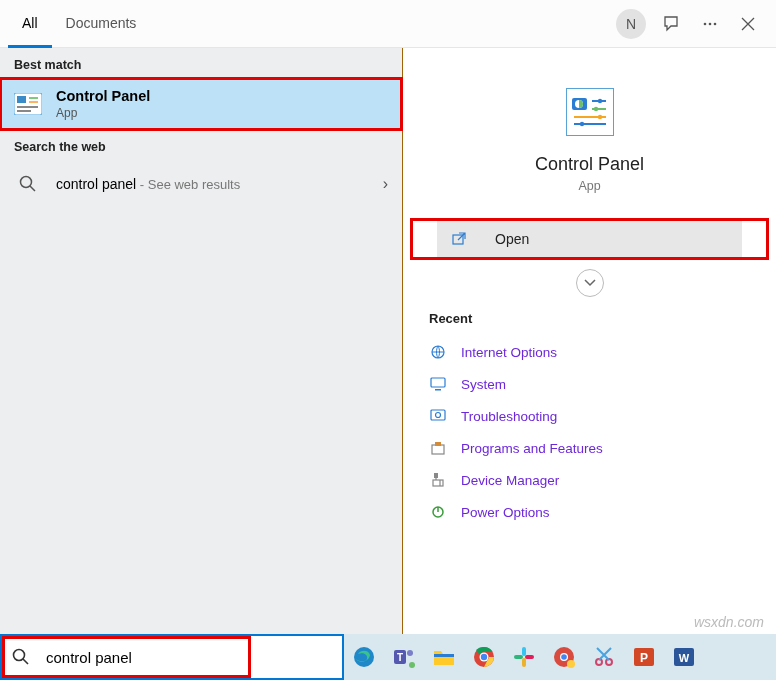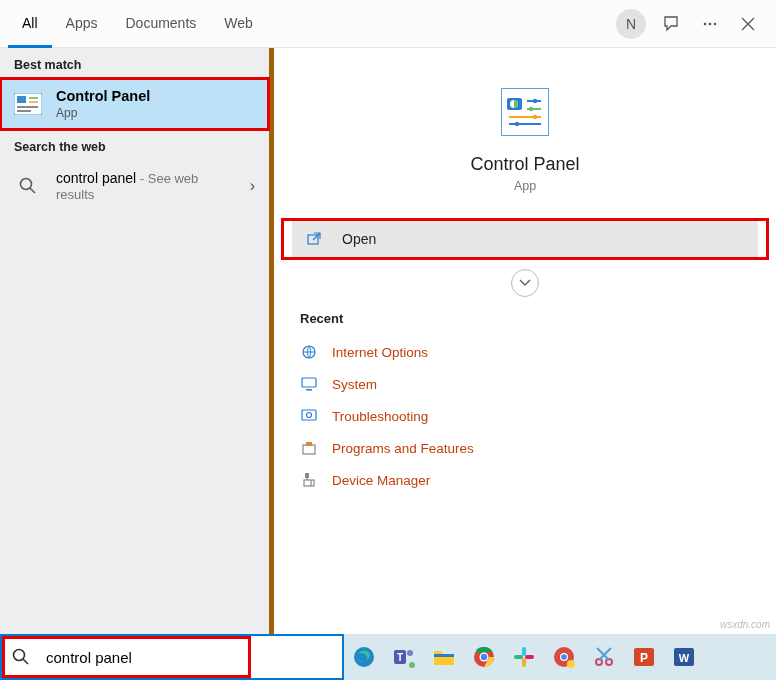--- a/index.html
+++ b/index.html
@@ -10,68 +10,66 @@
   .tab { padding: 0 14px; height: 48px; line-height: 46px; font-size: 14px; color: #555; cursor: pointer; }
   .tab.active { color: #000; border-bottom: 3px solid #0078d4; }
   .tabbar .spacer { flex: 1; }
   .tabbar .right-icons { display: flex; align-items: center; gap: 14px; padding-right: 8px; }
   .avatar { width: 30px; height: 30px; border-radius: 50%; background: #e2e2e2; display: flex; align-items: center; justify-content: center; font-size: 14px; color: #555; }
   .icon-btn { width: 24px; height: 24px; display: flex; align-items: center; justify-content: center; color: #444; cursor: pointer; }
   .chevron-down { font-size: 10px; margin-left: 4px; color: #555; }
 
   
   .main { display: flex; height: 586px; }
-  .left { width: 274px; background: #edeef0; border-right: 5px solid #a16207; position: relative; }
+  .left { width: 403px; background: #edeef0; border-right: 1px solid #a16207; position: relative; }
   .right { flex: 1; background: #fff; padding: 12px 0 0 0; }
 
   .section-title { font-size: 12.5px; font-weight: 600; color: #222; padding: 10px 14px 6px; }
   .result { display: flex; align-items: center; padding: 10px 14px; gap: 14px; }
   .result.selected { background: #bde1f7; }
   .result .res-icon { width: 28px; height: 28px; display: flex; align-items: center; justify-content: center; }
   .res-body { flex: 1; }
   .res-title { font-size: 14.5px; font-weight: 600; color: #000; }
   .res-sub { font-size: 12px; color: #555; margin-top: 2px; }
   .web-hint { color: #777; font-size: 13px; text-align: right; }
   .red-box { outline: 3px solid #e60000; outline-offset: -2px; }
   .chevron-right { color: #555; font-size: 16px; }
 
   
   .detail-icon { width: 48px; height: 48px; margin: 28px auto 18px; border:1px solid #57a2d6; background: linear-gradient(#fff,#fff); display:flex; align-items:center; justify-content:center; }
   .detail-title { text-align: center; font-size: 18px; color: #222; margin-bottom: 4px; }
   .detail-sub { text-align: center; font-size: 12.5px; color: #777; margin-bottom: 26px; }
 
-  .open-row { display: flex; align-items: center; height: 40px; background: #e7e7e7; margin: 0 10px; padding: 0 14px; gap: 20px; font-size: 14px; color: #222; cursor: pointer; }
+  .open-row { display: flex; align-items: center; height: 40px; background: #e7e7e7; margin: 0 26px; padding: 0 14px; gap: 28px; font-size: 14px; color: #222; cursor: pointer; }
   .open-row-wrap { margin: 0 0 10px; }
 
   .expander { width: 28px; height: 28px; border-radius: 50%; border: 1px solid #bbb; margin: 10px auto 14px; display: flex; align-items: center; justify-content: center; color: #666; font-size: 14px; cursor: pointer; background:#fff; }
 
   .recent-title { font-size: 13px; font-weight: 600; color: #222; padding: 0 26px 10px; }
-  .recent-item { display: flex; align-items: center; gap: 14px; padding: 7px 26px; font-size: 13.5px; color: #c2410c; cursor: pointer; }
+  .recent-item { display: flex; align-items: center; gap: 14px; padding: 7px 26px; font-size: 13.5px; color: #6d28d9; cursor: pointer; }
   .recent-icon { width: 18px; height: 18px; display:flex; align-items:center; justify-content:center; }
 
   
   .bottom { position: absolute; left: 0; right: 0; bottom: 0; height: 46px; display: flex; align-items: stretch; }
   .search-wrap { width: 344px; display: flex; align-items: stretch; border: 2px solid #0078d4; background: #fff; }
   .search-icon-box { width: 38px; display: flex; align-items: center; justify-content: center; color: #444; }
   .search-input { flex: 1; border: none; outline: none; font-size: 15px; padding: 0 6px; }
   .search-red { outline: 3px solid #e60000; outline-offset: -3px; display:flex; align-items:stretch; flex:0 0 224px;}
   .taskbar { flex: 1; background: #d9e7ef; display: flex; align-items: center; padding: 0 6px; gap: 12px; }
   .task-icon { width: 28px; height: 28px; border-radius: 4px; display:flex; align-items:center; justify-content:center; font-size:18px; }
-  .watermark { position:absolute; right:6px; bottom:50px; font-size:10px; color:#bbb; font-style:italic;}
+  .watermark { position:absolute; right:12px; bottom:50px; font-size:14px; color:#bbb; font-style:italic;}
 
   svg { display:block; }
 </style>
 </head>
 <body>
 
 <div class="tabbar">
   <div class="tab active">All</div>
-  <div class="tab">Apps</div>
   <div class="tab">Documents</div>
-  <div class="tab">Web</div>
   <div class="spacer"></div>
   <div class="right-icons">
     <div class="avatar">N</div>
     <div class="icon-btn">
       <svg width="20" height="20" viewBox="0 0 20 20">
           <path d="M3 3h12v9H9l-4 4v-4H3z" fill="none" stroke="#555" stroke-width="1.3"></path>
         </svg>
     </div>
     <div class="icon-btn">
       <svg width="16" height="16" viewBox="0 0 16 16">
@@ -203,20 +201,29 @@
     <div class="recent-item">
       <span class="recent-icon">
         <svg width="16" height="16" viewBox="0 0 16 16">
             <rect x="4" y="1" width="4" height="5" fill="#888"></rect>
             <rect x="3" y="8" width="10" height="6" fill="none" stroke="#888" stroke-width="1.2"></rect>
             <path d="M6 6v2M10 14v-6" stroke="#888" stroke-width="1.2"></path>
           </svg>
       </span>
       <span>Device Manager</span>
     </div>
+    <div class="recent-item">
+      <span class="recent-icon">
+        <svg width="16" height="16" viewBox="0 0 16 16">
+            <circle cx="8" cy="8" r="5" fill="none" stroke="#3a9b3a" stroke-width="1.5"></circle>
+            <path d="M8 3v5" stroke="#3a9b3a" stroke-width="1.5"></path>
+          </svg>
+      </span>
+      <span>Power Options</span>
+    </div>
   </div>
 </div>
 
 <div class="watermark">wsxdn.com</div>
 
 <div class="bottom">
   <div class="search-wrap">
     <div class="search-red">
       <div class="search-icon-box">
         <svg width="18" height="18" viewBox="0 0 18 18">

